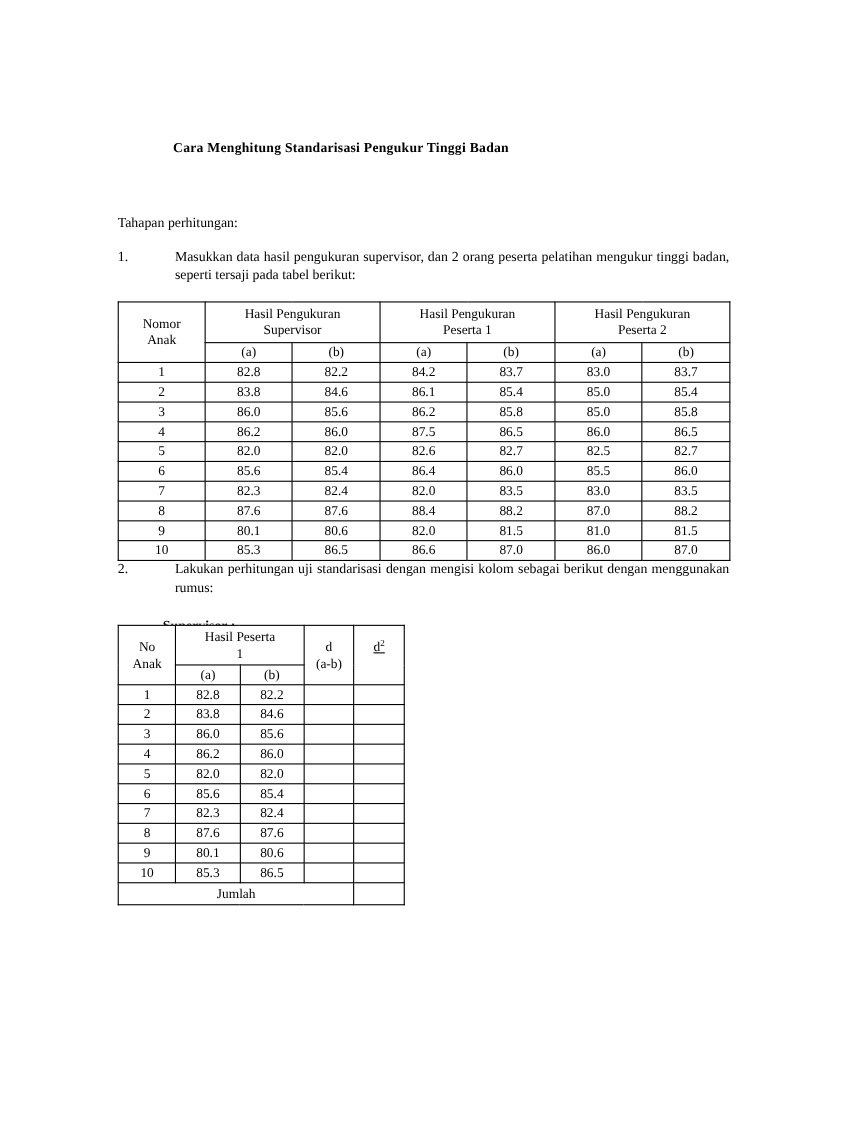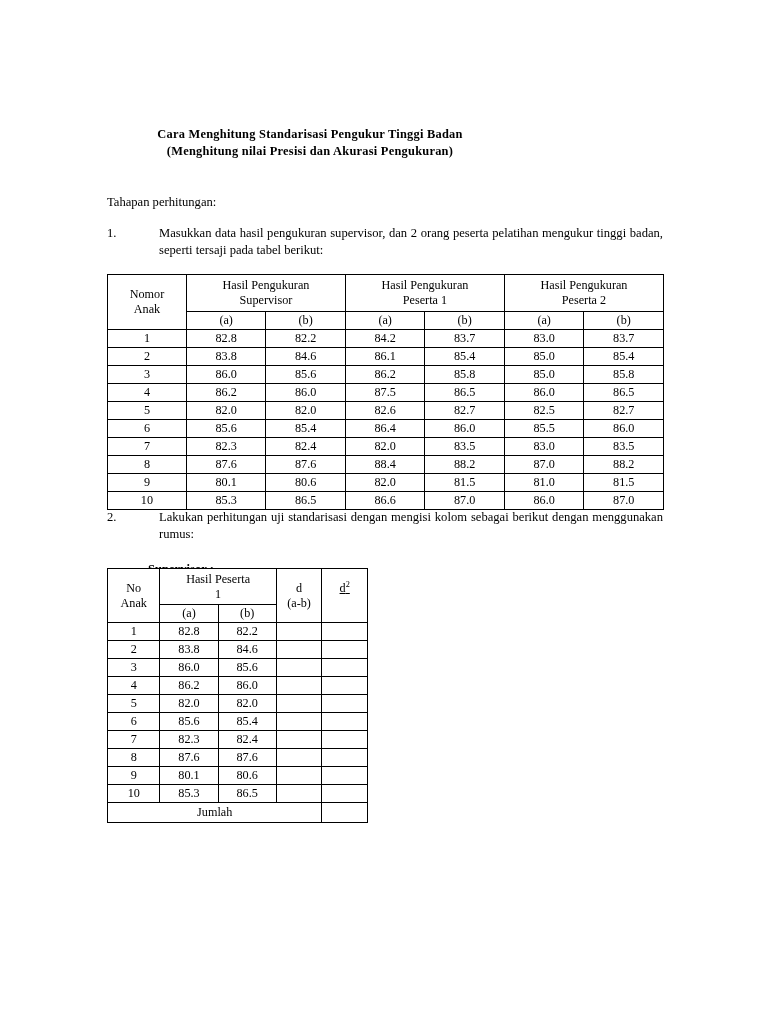--- a/index.html
+++ b/index.html
@@ -149,21 +149,20 @@
     line-height: 0;
   }
 </style>
 </head>
 <body>
 
 <div class="page">
 
   <div class="title-block">
     <div class="title-line">Cara Menghitung Standarisasi Pengukur Tinggi Badan</div>
-    <div class="title-line">(Menghitung nilai Presisi dan Akurasi Pengukuran)</div>
   </div>
 
   <div class="para para-intro">Tahapan perhitungan:</div>
 
   <div class="list-item item-1">
     <span class="list-num">1.</span>
     <span class="list-body">Masukkan data hasil pengukuran supervisor, dan 2 orang peserta pelatihan mengukur tinggi badan, seperti tersaji pada tabel berikut:</span>
   </div>
 
   <table id="table-main" class="doc-table">

